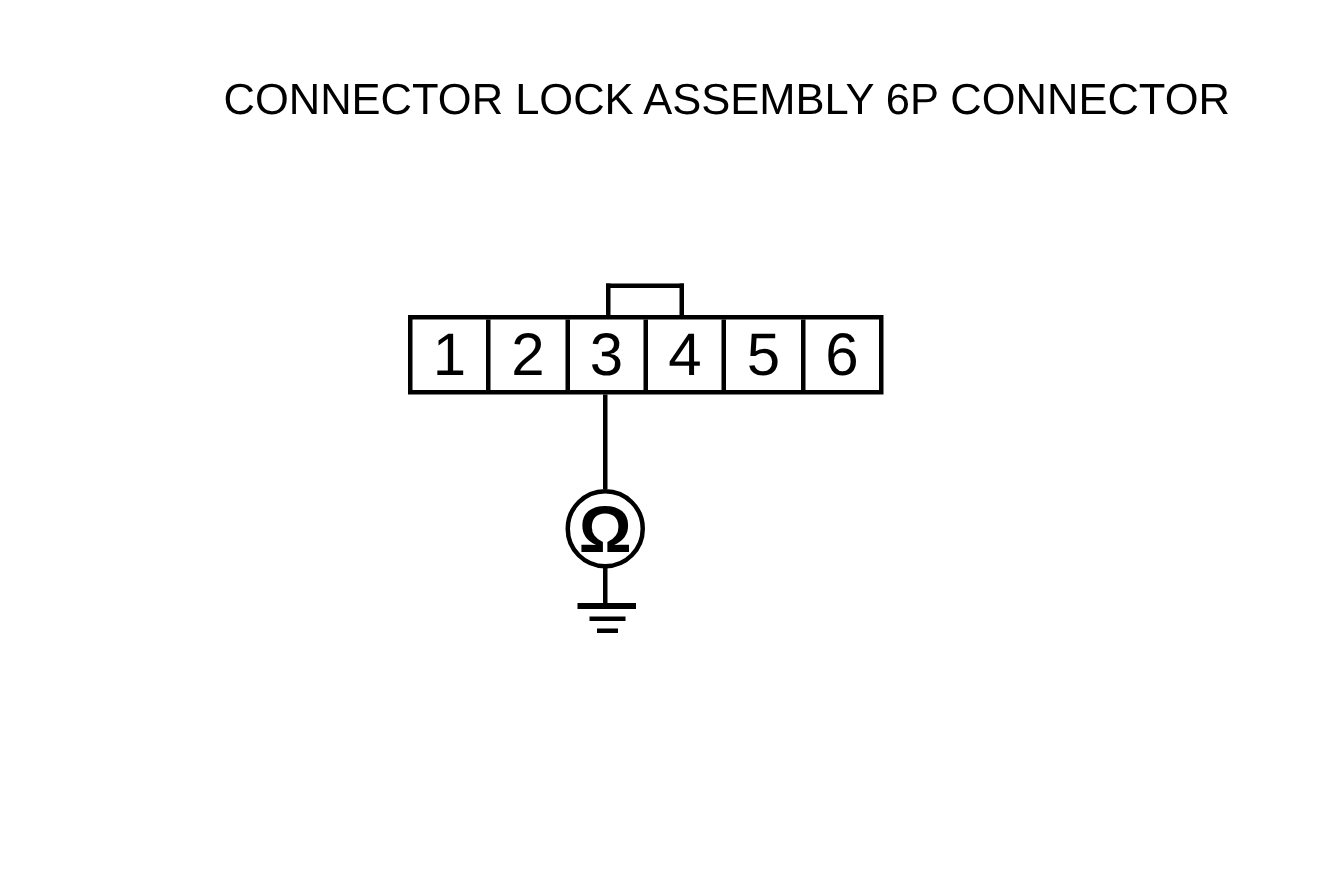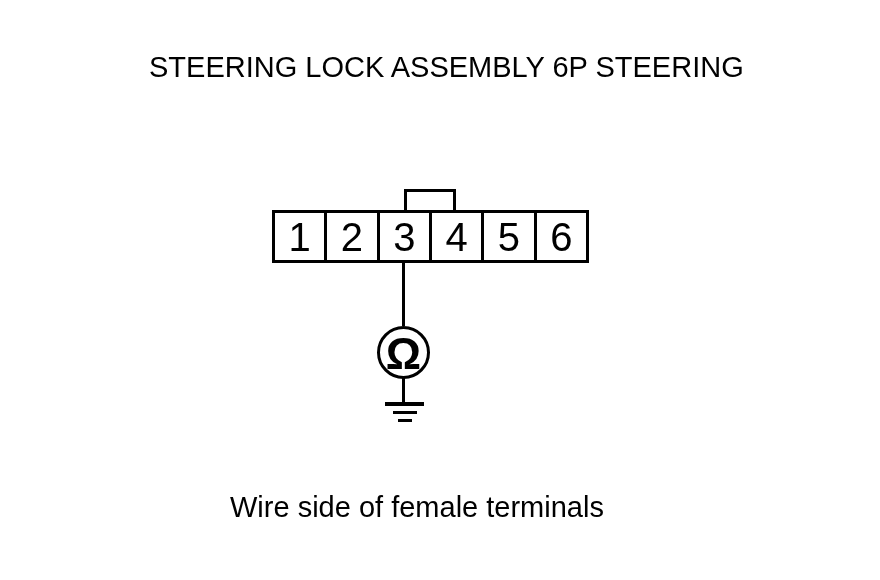--- a/index.html
+++ b/index.html
@@ -124,21 +124,21 @@
     line-height: 1.1;
     white-space: nowrap;
     color: #000000;
   }
 </style>
 </head>
 <body>
 
 <div class="canvas">
 
-  <div class="title">STEERING LOCK ASSEMBLY 6P STEERING</div>
+  <div class="title">CONNECTOR LOCK ASSEMBLY 6P CONNECTOR</div>
 
   <div class="tab"></div>
 
   <div class="connector">
     <div class="cell">
       <span class="pin-num">1</span>
     </div>
     <div class="cell">
       <span class="pin-num">2</span>
     </div>
@@ -164,15 +164,14 @@
   </div>
 
   <div class="wire wire-lower"></div>
 
   <div>
     <div class="gbar gbar-1"></div>
     <div class="gbar gbar-2"></div>
     <div class="gbar gbar-3"></div>
   </div>
 
-  <div class="caption">Wire side of female terminals</div>
 
 </div>
 
 </body></html>

